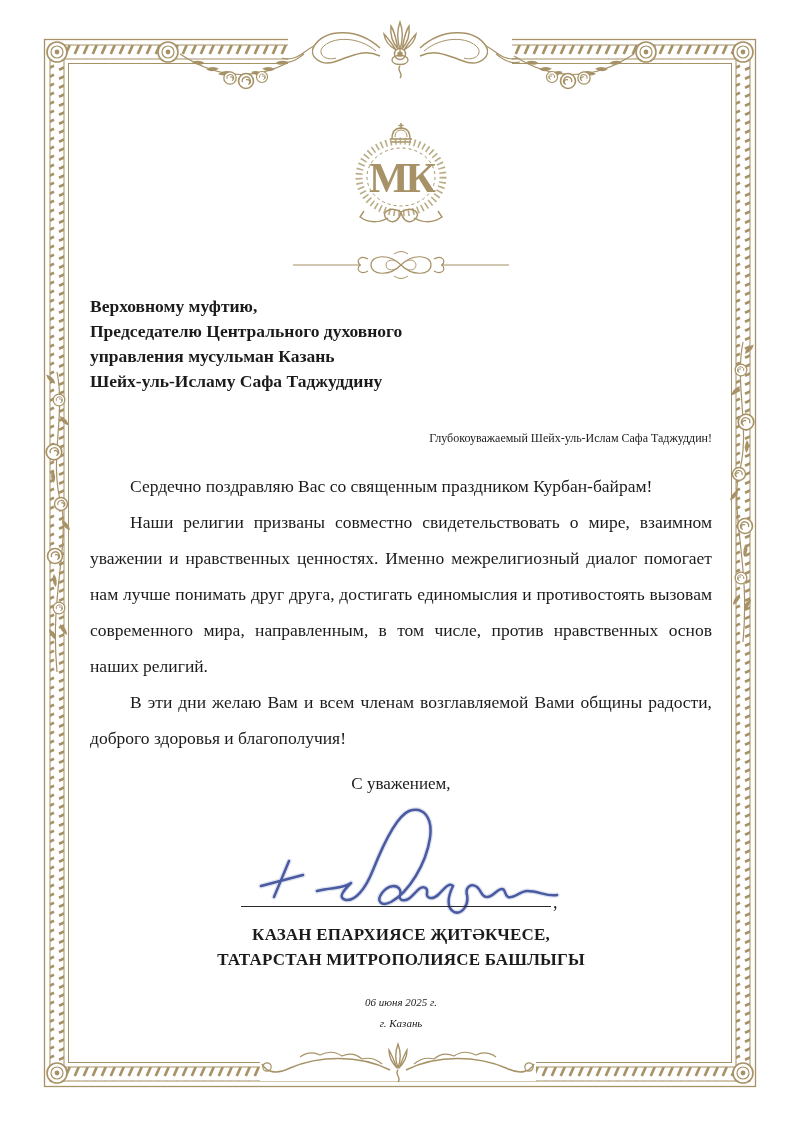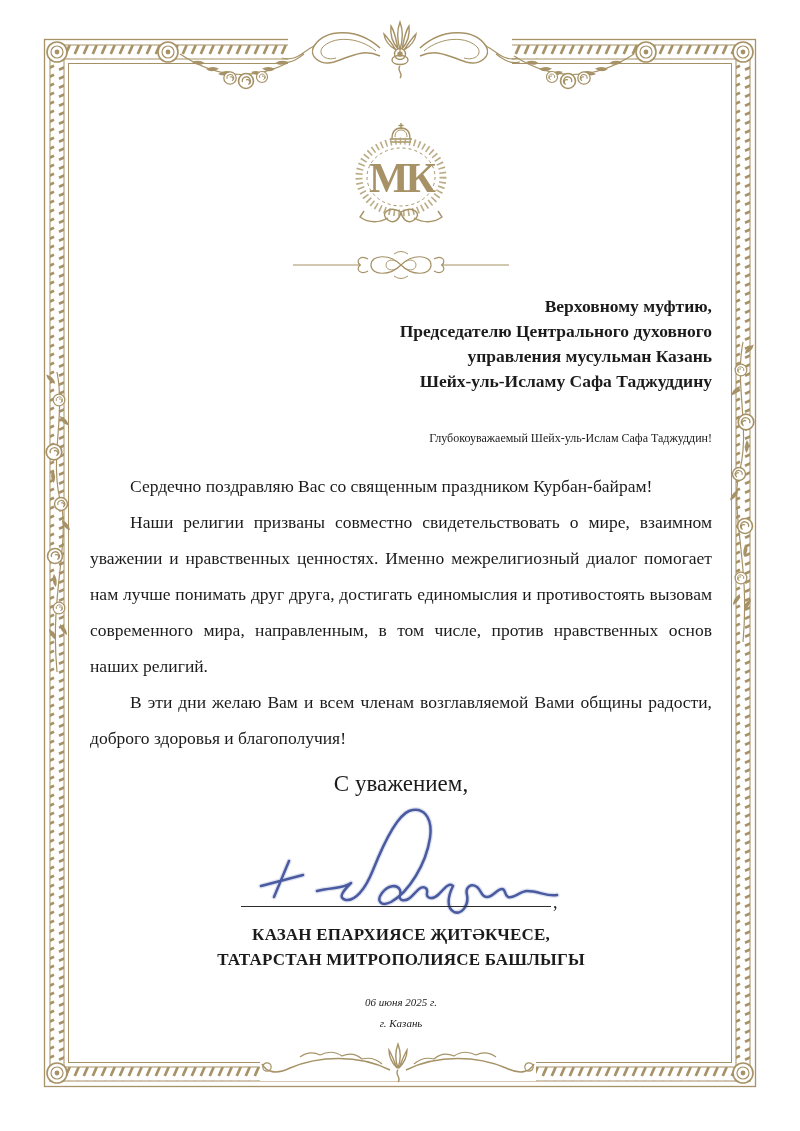--- a/index.html
+++ b/index.html
@@ -3,24 +3,24 @@
 <meta charset="utf-8">
 <style>
   html,body{margin:0;padding:0;background:#ffffff;}
   body{width:800px;height:1131px;font-family:"Liberation Serif",serif;color:#1b1b1b;}
   .page{position:relative;width:800px;height:1131px;background:#fff;overflow:hidden;}
   .frame-svg{position:absolute;left:0;top:0;}
   .content{position:absolute;left:0;top:0;width:800px;height:1131px;padding:122px 88px 0 90px;box-sizing:border-box;}
   .crest{height:102px;text-align:center;}
   .crest svg{display:inline-block;}
   .divider{margin-top:26px;height:30px;text-align:center;}
-  .addressee{margin-top:14px;font-weight:bold;font-size:17.5px;line-height:25px;text-align:right;}
+  .addressee{margin-top:14px;font-weight:bold;font-size:17.5px;line-height:25px;text-align:left;}
   .salutation{margin:26px 0 12px 0;font-size:12px;line-height:36px;text-align:right;text-indent:93px;}
   .body-block p{margin:0;font-size:17.5px;line-height:36px;text-align:justify;text-indent:40px;}
-  .closing{margin:10px 0 0 0;font-size:23px;line-height:36px;text-align:center;}
+  .closing{margin:10px 0 0 0;font-size:17px;line-height:36px;text-align:center;}
   .sig-wrap{position:relative;width:320px;height:112px;margin:2px auto 0 auto;}
   .sig-svg{position:absolute;left:0;top:0;}
   .sig-line{position:absolute;left:0;bottom:9px;width:310px;border-bottom:1.4px solid #2b2b2b;}
   .sig-comma{position:absolute;left:312px;bottom:3px;font-size:18px;color:#1b1b1b;}
   .signer{margin-top:6px;font-weight:bold;font-size:17px;line-height:25px;text-align:center;letter-spacing:.2px;}
   .dateplace{margin-top:20px;font-style:italic;font-size:11px;line-height:21px;text-align:center;}
 </style>
 </head>
 <body>
 

